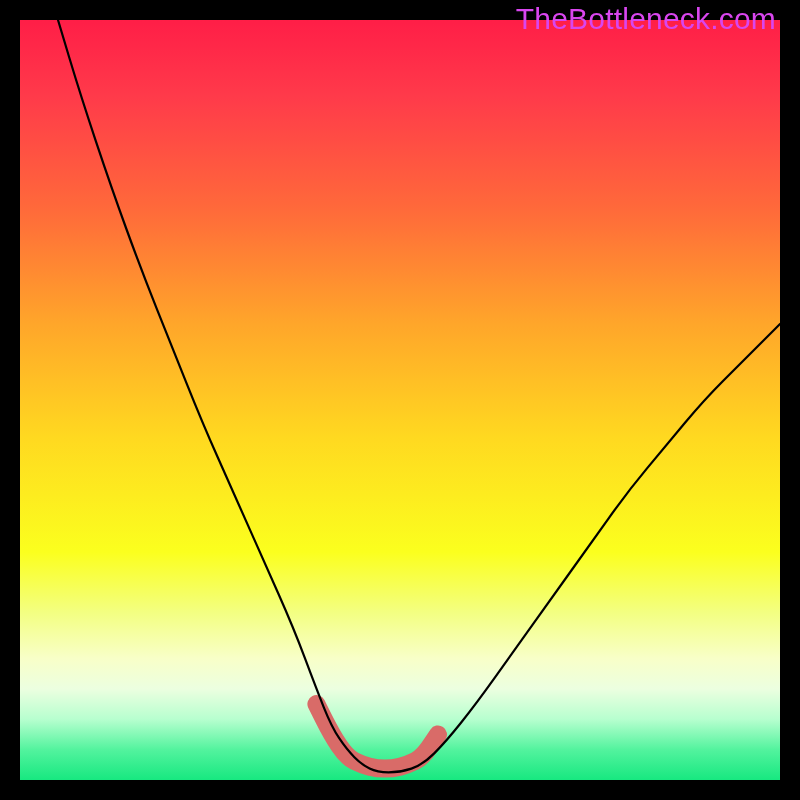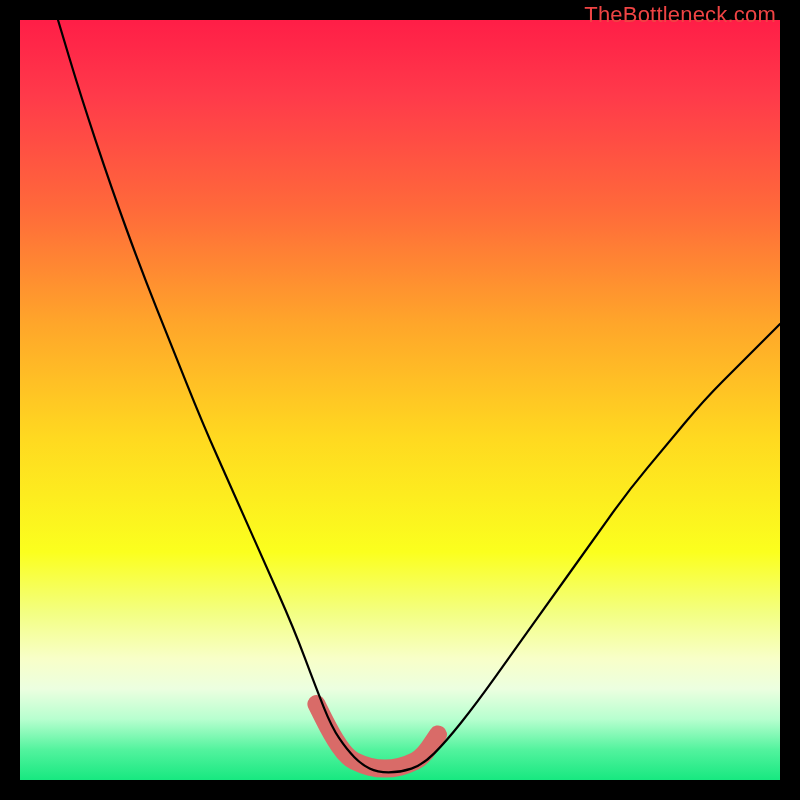--- a/index.html
+++ b/index.html
@@ -23,22 +23,22 @@
     position: absolute;
     left: 0;
     top: 0;
     width: 760px;
     height: 760px;
   }
   .watermark {
     position: absolute;
     top: 2px;
     right: 24px;
-    color: #ef4444;
-    font-size: 22px;
+    color: #d946ef;
+    font-size: 30px;
     font-weight: 400;
     letter-spacing: 0.2px;
     z-index: 50;
   }
   svg { display: block; }
 </style>
 </head>
 <body>
 
 <div class="watermark">TheBottleneck.com</div>

